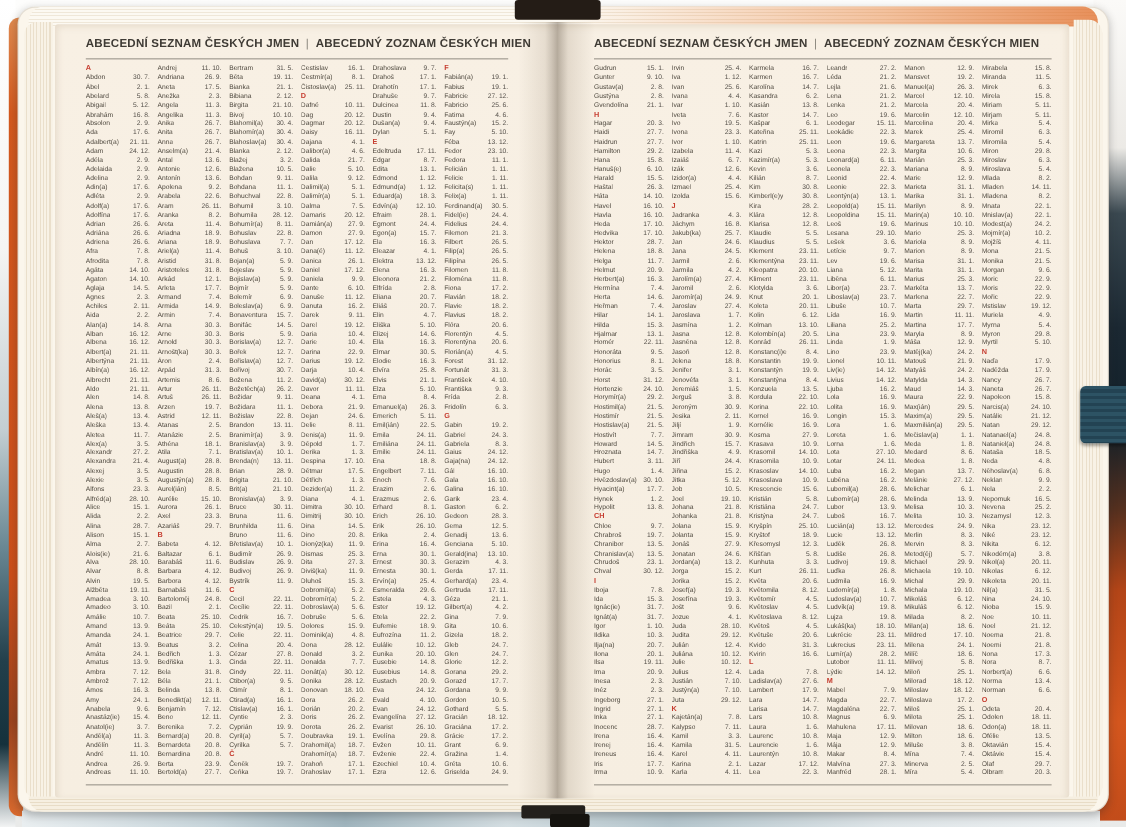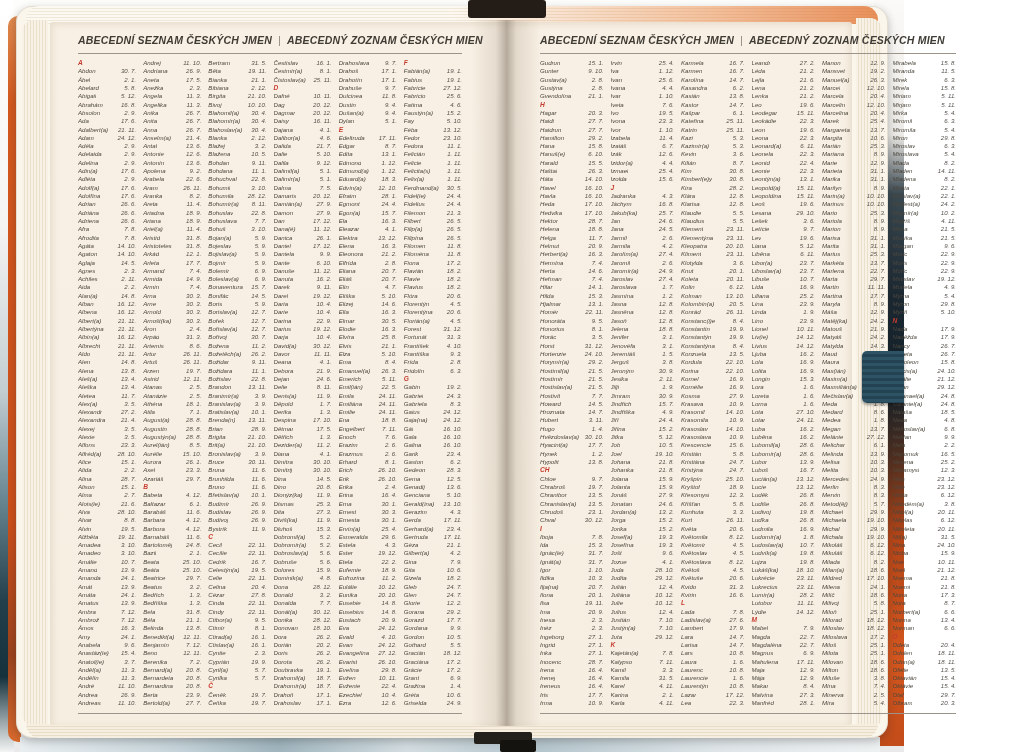--- a/index.html
+++ b/index.html
@@ -1,17 +1,17 @@
 <!DOCTYPE html>
 <html><head>
 <meta charset="utf-8">
 <style>
   html,body{margin:0;padding:0;}
   body{width:1024px;height:752px;overflow:hidden;font-family:"Liberation Sans",sans-serif;}
-  .scene{position:relative;width:904px;height:752px;background:linear-gradient(180deg,#fdfdfc 0%,#f4f3f0 50%,#e9eae9 100%);font-style:italic;}
+  .scene{position:relative;width:1024px;height:752px;background:linear-gradient(180deg,#fdfdfc 0%,#f4f3f0 50%,#e9eae9 100%);}
 
   
   .left-art{position:absolute;left:0;top:0;bottom:0;width:14px;
     background:linear-gradient(180deg,#ffffff 0%,#f5f5f3 30%,#c3ced2 52%,#6a8894 66%,#223f4b 80%,#15313c 90%,#f3f4f4 100%);}
   .cover-left{position:absolute;left:8px;top:16px;bottom:10px;width:13px;border-radius:10px 0 0 10px;
     background:linear-gradient(180deg,#e08a4f 0%,#d4591e 12%,#cc4f1a 70%,#9c431d 88%,#d96a2e 100%);}
   .cover-right{position:absolute;right:0;top:0;bottom:6px;width:30px;
     background:linear-gradient(180deg,#fbfaf8 0%,#eceae6 18%,#3a4850 26%,#1b2832 40%,#122029 52%,#55301f 62%,#b34518 72%,#d3561e 88%,#c24c1a 100%);}
   .cover-right-stripe{position:absolute;right:26px;top:30px;bottom:12px;width:7px;
     background:linear-gradient(180deg,#f0b183 0%,#dd6b2a 30%,#d4571e 60%,#cf4f1a 100%);}

